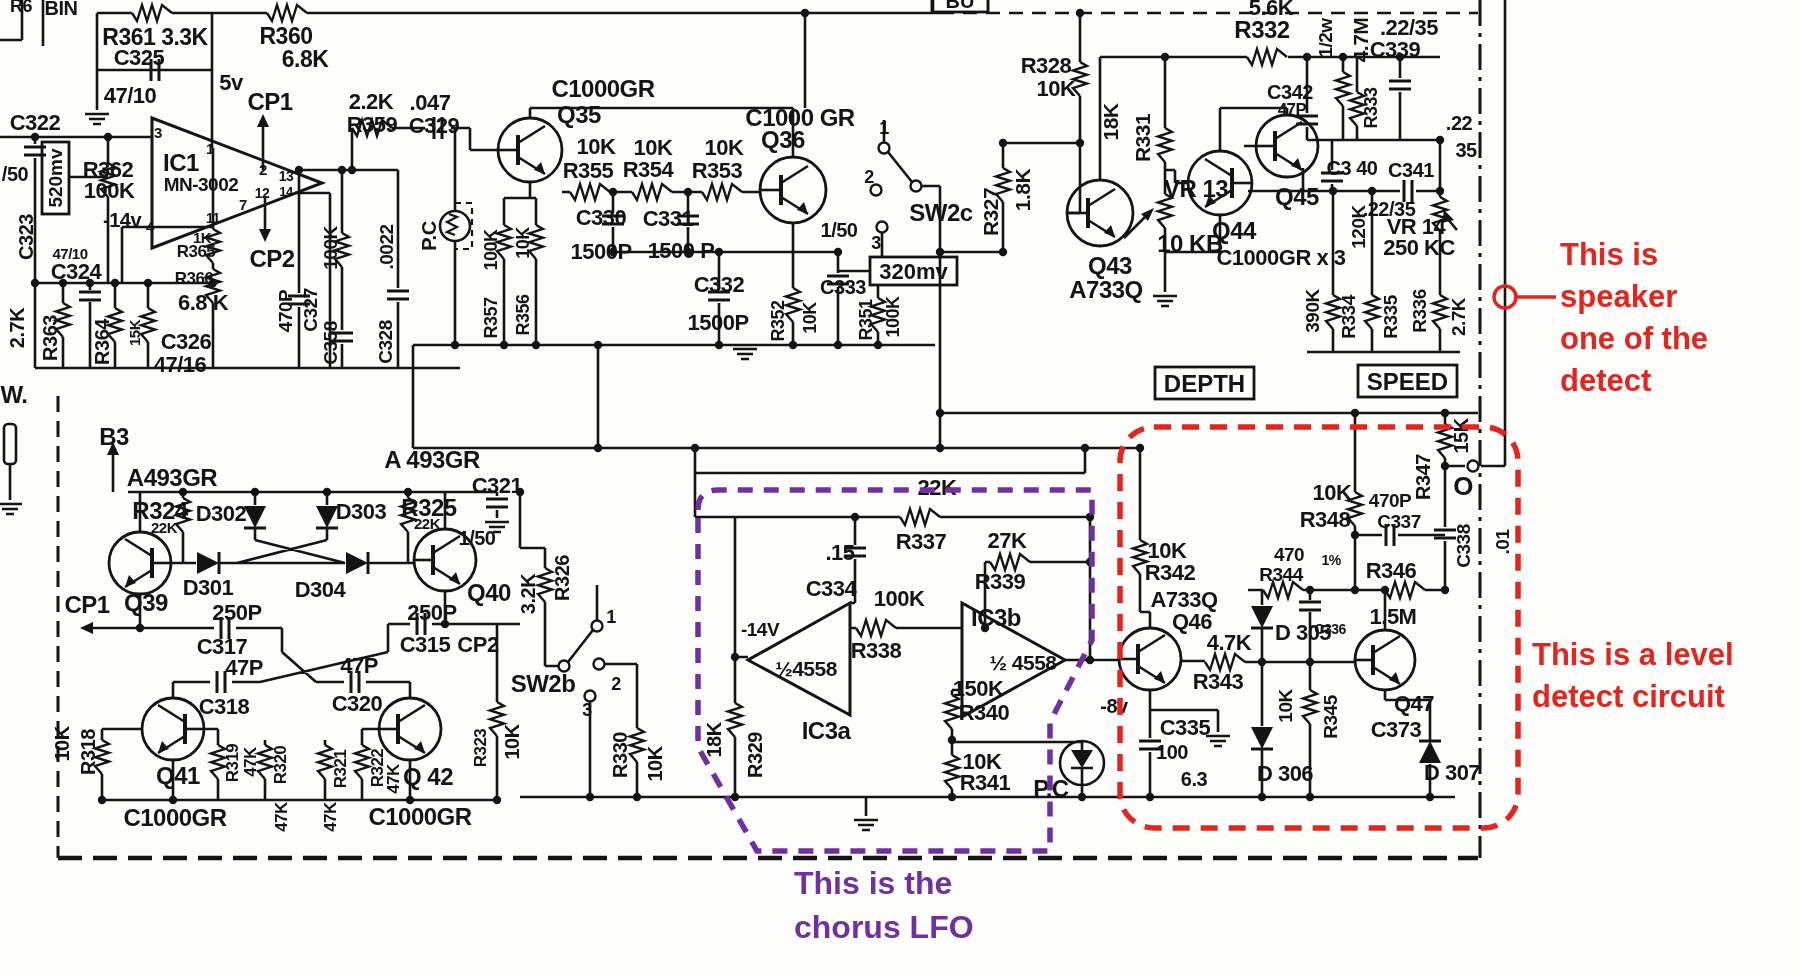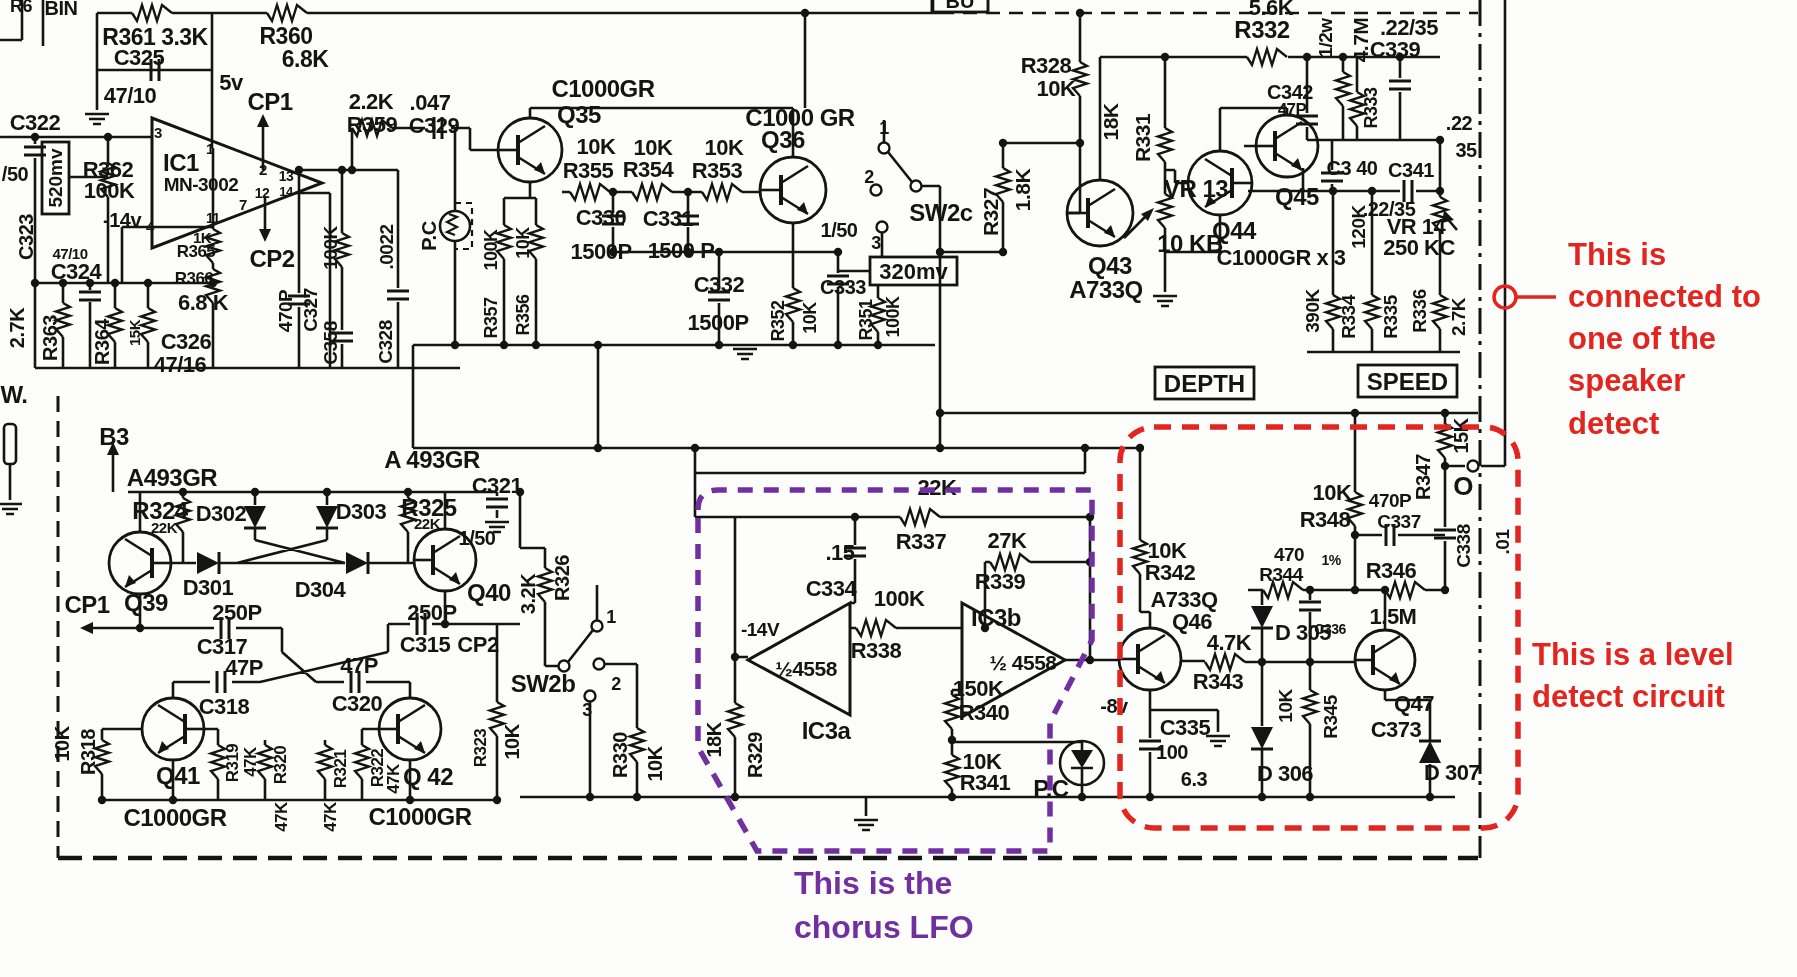--- a/index.html
+++ b/index.html
@@ -518,25 +518,24 @@
       <text x="1414" y="710.92" text-anchor="middle" font-size="22" class="lbl">Q47</text>
       <text x="1461" y="443.2" text-anchor="middle" font-size="20" class="lbl" transform="rotate(-90 1461 436)">15K</text>
       <text x="1423" y="484.2" text-anchor="middle" font-size="20" class="lbl" transform="rotate(-90 1423 477)">R347</text>
       <text x="1463" y="495.36" text-anchor="middle" font-size="26" class="lbl">O</text>
       <rect x="1120" y="427" width="398" height="401" rx="34" fill="none" stroke="#e2251f" stroke-width="5.5" stroke-dasharray="17 11"></rect>
       <path d="M698,510 Q698,490 718,490 H1092 V640 L1050,722 V851 H757 L698,747 Z" fill="none" stroke="#7030a0" stroke-width="5.5" stroke-dasharray="15 11"></path>
       <circle cx="1505" cy="297" r="11" fill="none" stroke="#e2251f" stroke-width="3.5"></circle>
       <path d="M1516,297 H1556" stroke="#e2251f" stroke-width="3.5" fill="none"></path>
     </svg>
 
-  <div class="note" id="note-speaker" style="left: 1560px; top: 234px; font-size: 31px; color: rgb(226, 37, 31); margin-left: 8px;">
+  <div class="note" id="note-speaker" style="left: 1560px; top: 234px; font-size: 31px; color: rgb(226, 37, 31);">
     <div>This is</div>
-    <div>connected to</div>
+    <div>speaker</div>
     <div>one of the</div>
-    <div>speaker</div>
     <div>detect</div>
   </div>
 
   <div class="note" id="note-lfo" style="left: 794px; top: 862px; font-size: 32px; color: rgb(112, 48, 160);">
     <div>This is the</div>
     <div>chorus LFO</div>
   </div>
 
   <div class="note" id="note-level" style="left: 1532px; top: 634px; font-size: 31px; color: rgb(226, 37, 31);">
     <div>This is a level</div>

